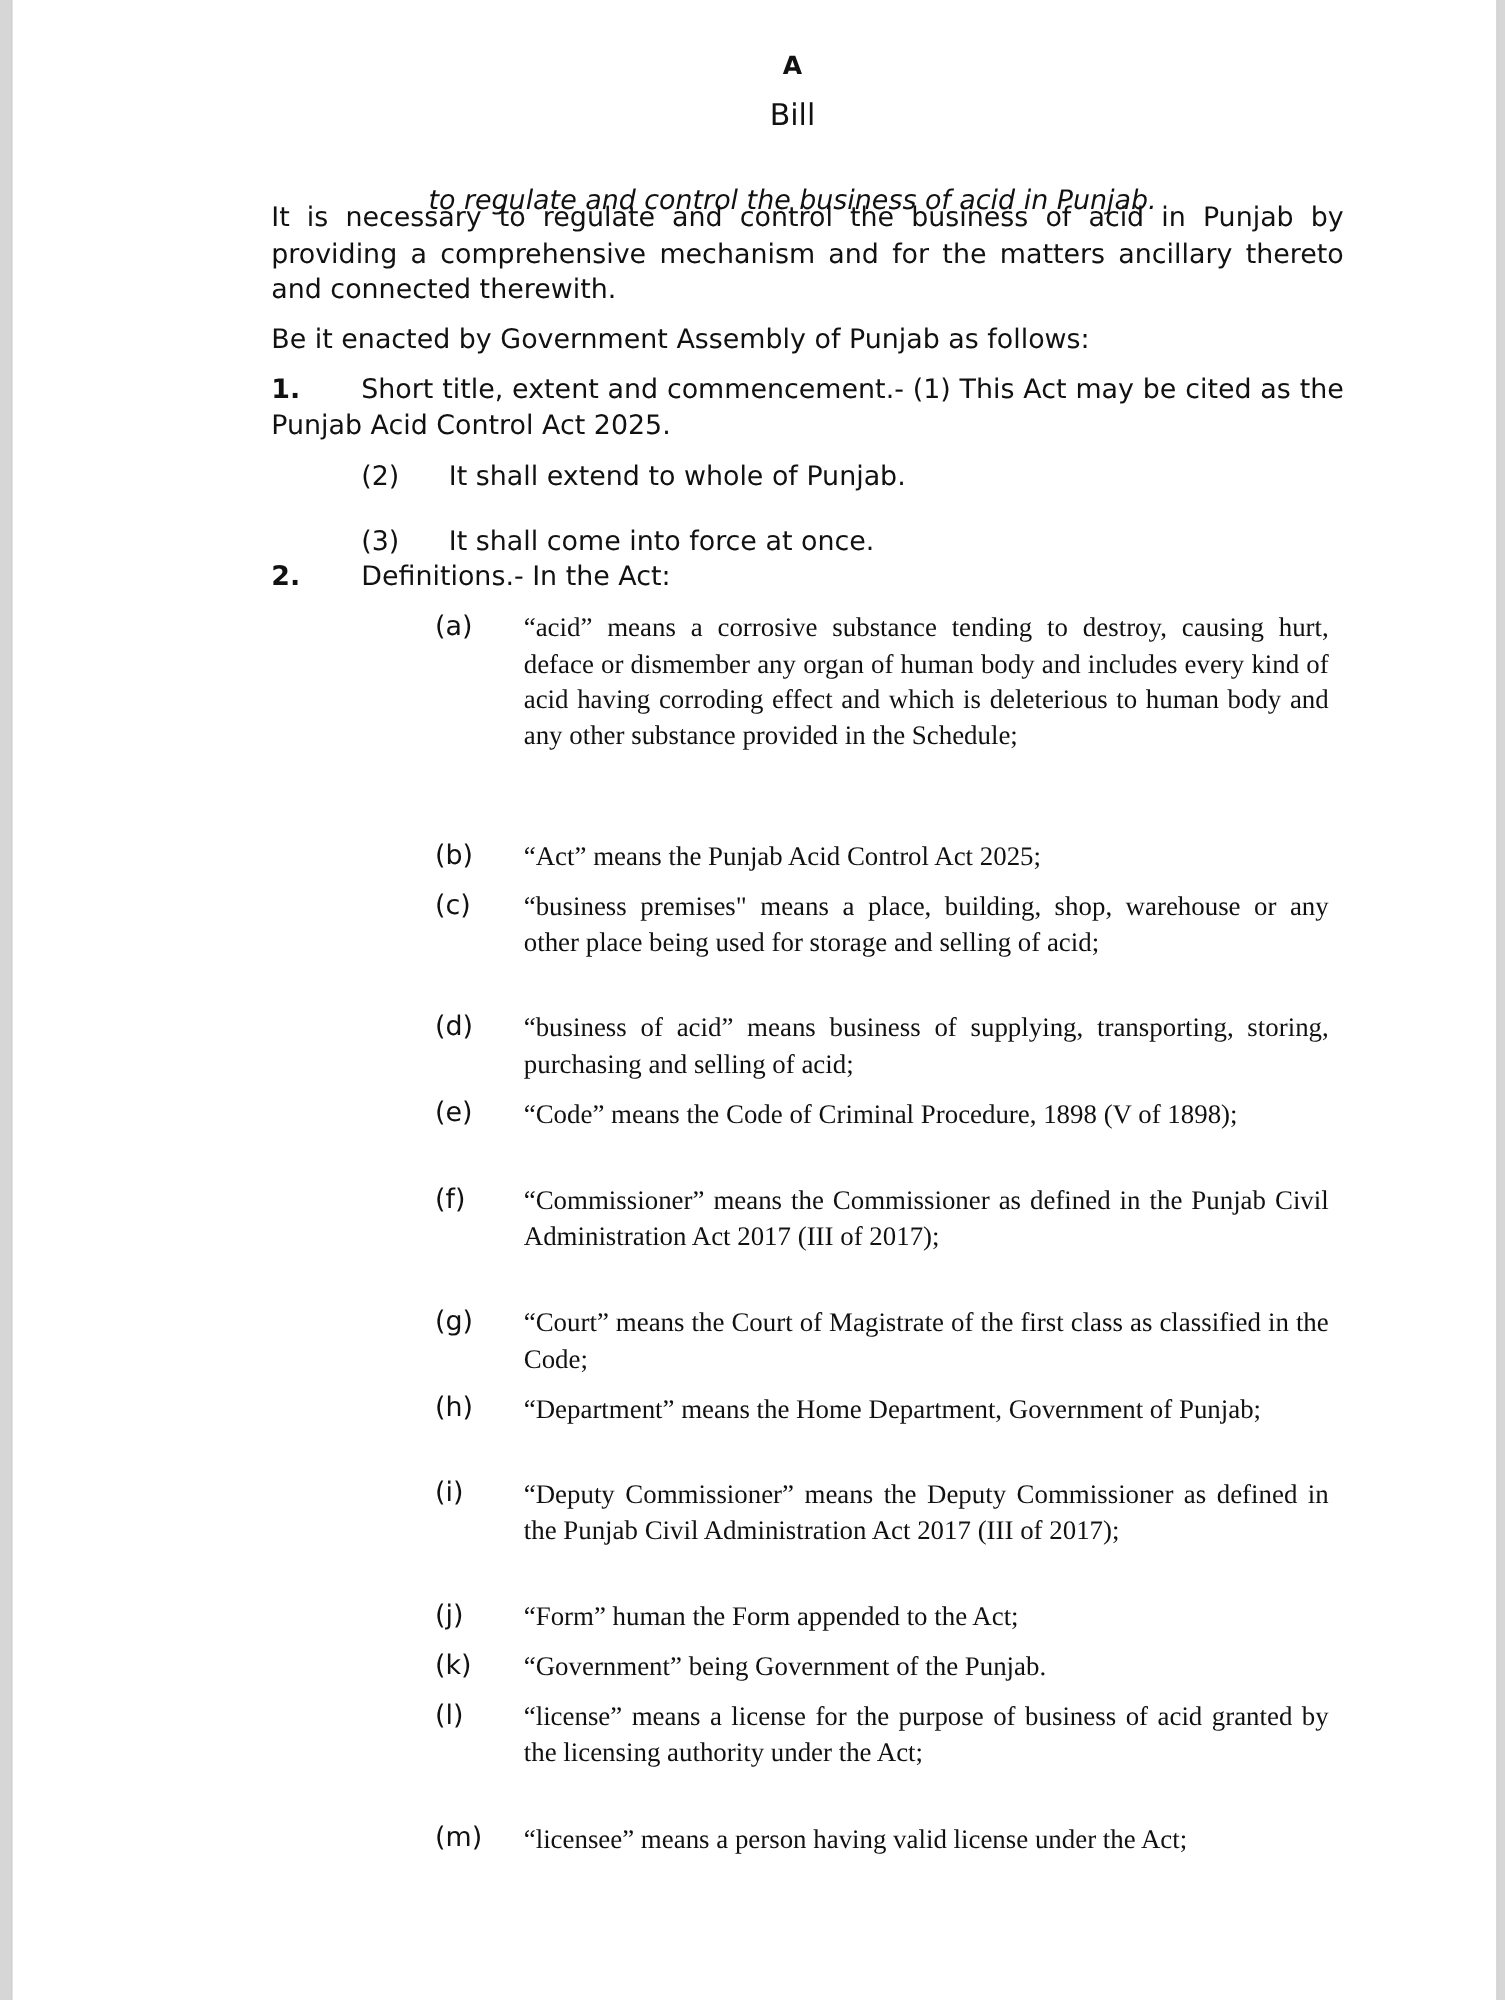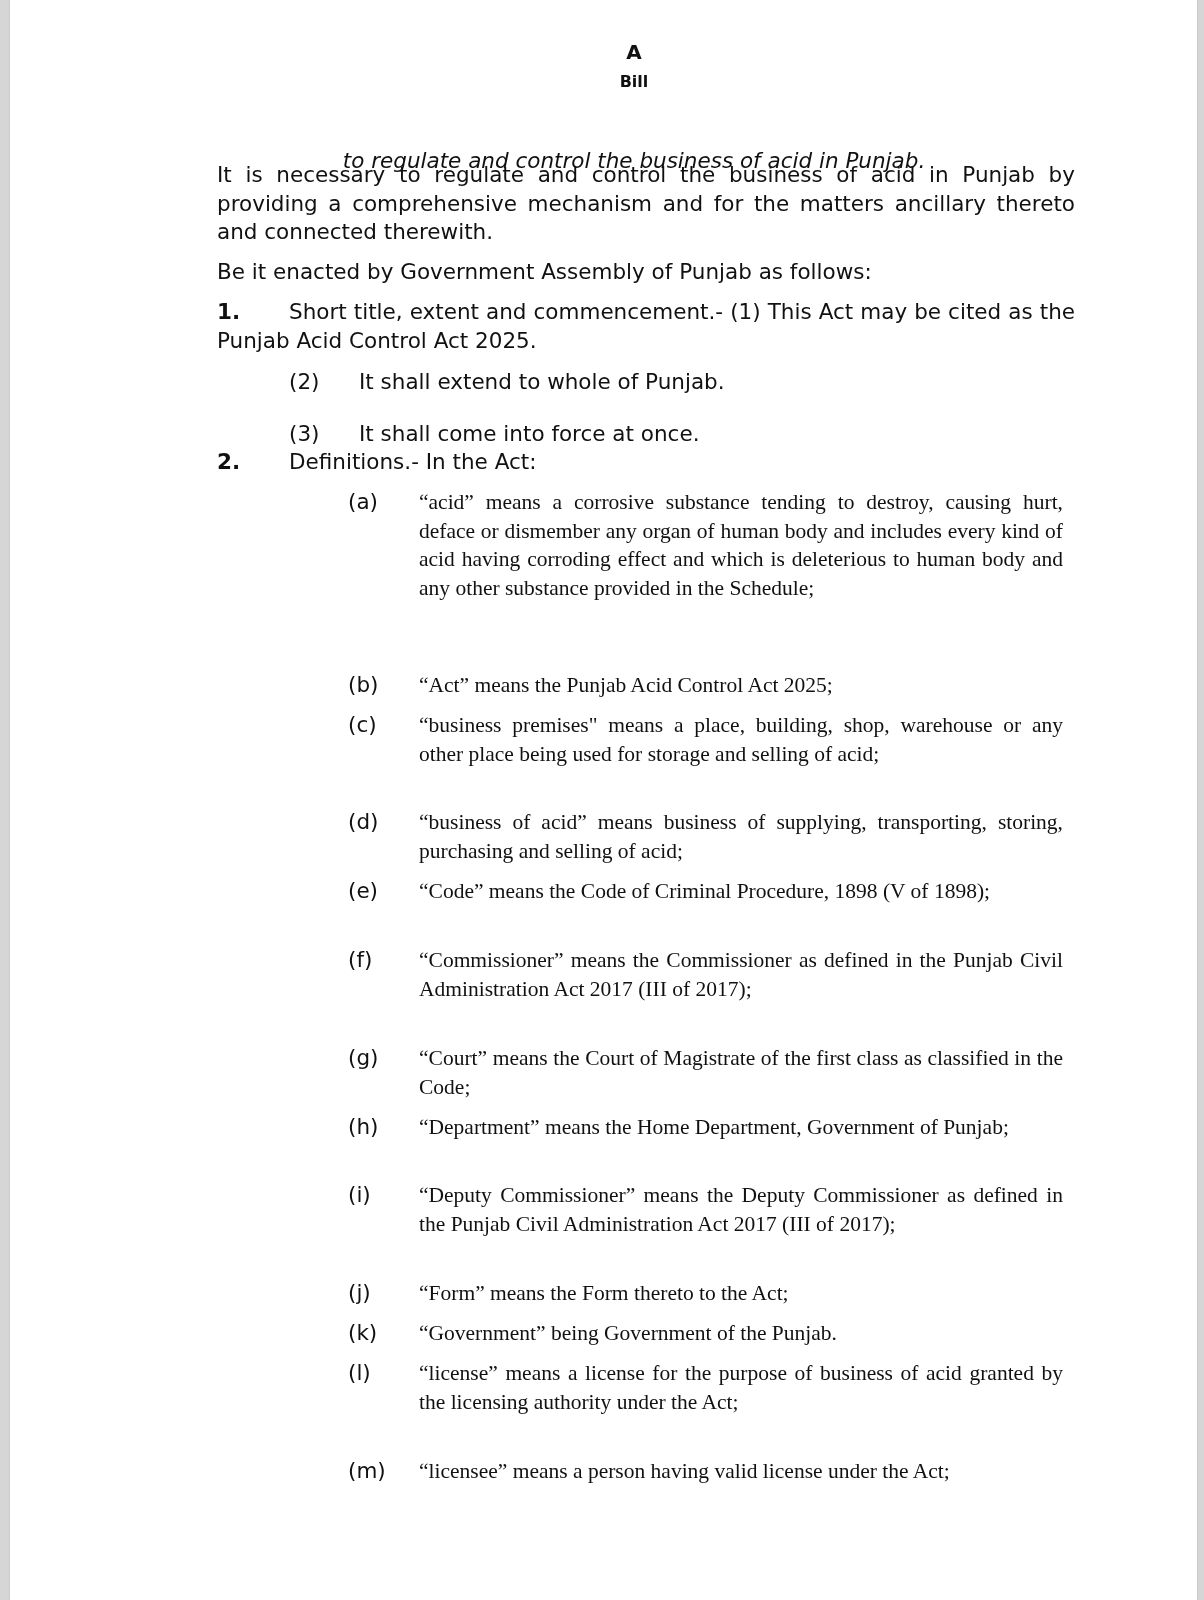--- a/index.html
+++ b/index.html
@@ -14,21 +14,21 @@
       width: 1187px; height: 1600px;
       background: #ffffff;
       box-shadow: 0 0 2px rgba(0,0,0,0.15);
     }
     .content {
       position: absolute; left: 195px; top: 0; width: 858px;
       font-size: 21.5px; line-height: 28.5px;
     }
     .center { text-align: center; }
     .title-a { position: absolute; top: 38px; left: 0; width: 858px; font-weight: bold; font-size: 20px; }
-    .title-bill { position: absolute; top: 68px; left: 0; width: 858px; font-weight: bold; font-size: 16px; }
+    .title-bill { position: absolute; top: 78px; left: 0; width: 858px; font-weight: normal; font-size: 24px; }
     .subtitle { position: absolute; top: 103px; left: 0; width: 858px; font-style: italic; margin-top: 44px; }
     .para { position: absolute; left: 12px; width: 858px; text-align: justify; text-align-last: left; }
     .preamble { top: 161px; }
     .enact { top: 258px; }
     .s1 { top: 298px; }
     .s1 .num, .s2 .num { font-weight: bold; display: inline-block; width: 72px; }
     .s1 .head, .s2 .head { font-weight: normal; }
     .sub { position: absolute; left: 84px; width: 786px; }
     .sub .lbl { display: inline-block; width: 70px; }
     .sub2 { top: 368px; }
@@ -98,21 +98,21 @@
     <div class="def" style="top:1113px">
       <span class="lbl">(h)</span>
       <span class="txt">“Department” means the Home Department, Government of Punjab;</span>
     </div>
     <div class="def" style="top:1181px">
       <span class="lbl">(i)</span>
       <span class="txt">“Deputy Commissioner” means the Deputy Commissioner as defined in the Punjab Civil Administration Act 2017 (III of 2017);</span>
     </div>
     <div class="def" style="top:1279px">
       <span class="lbl">(j)</span>
-      <span class="txt">“Form” means the Form thereto to the Act;</span>
+      <span class="txt">“Form” human the Form appended to the Act;</span>
     </div>
     <div class="def" style="top:1319px">
       <span class="lbl">(k)</span>
       <span class="txt">“Government” being Government of the Punjab.</span>
     </div>
     <div class="def" style="top:1359px">
       <span class="lbl">(l)</span>
       <span class="txt">“license” means a license for the purpose of business of acid granted by the licensing authority under the Act;</span>
     </div>
     <div class="def" style="top:1457px">

